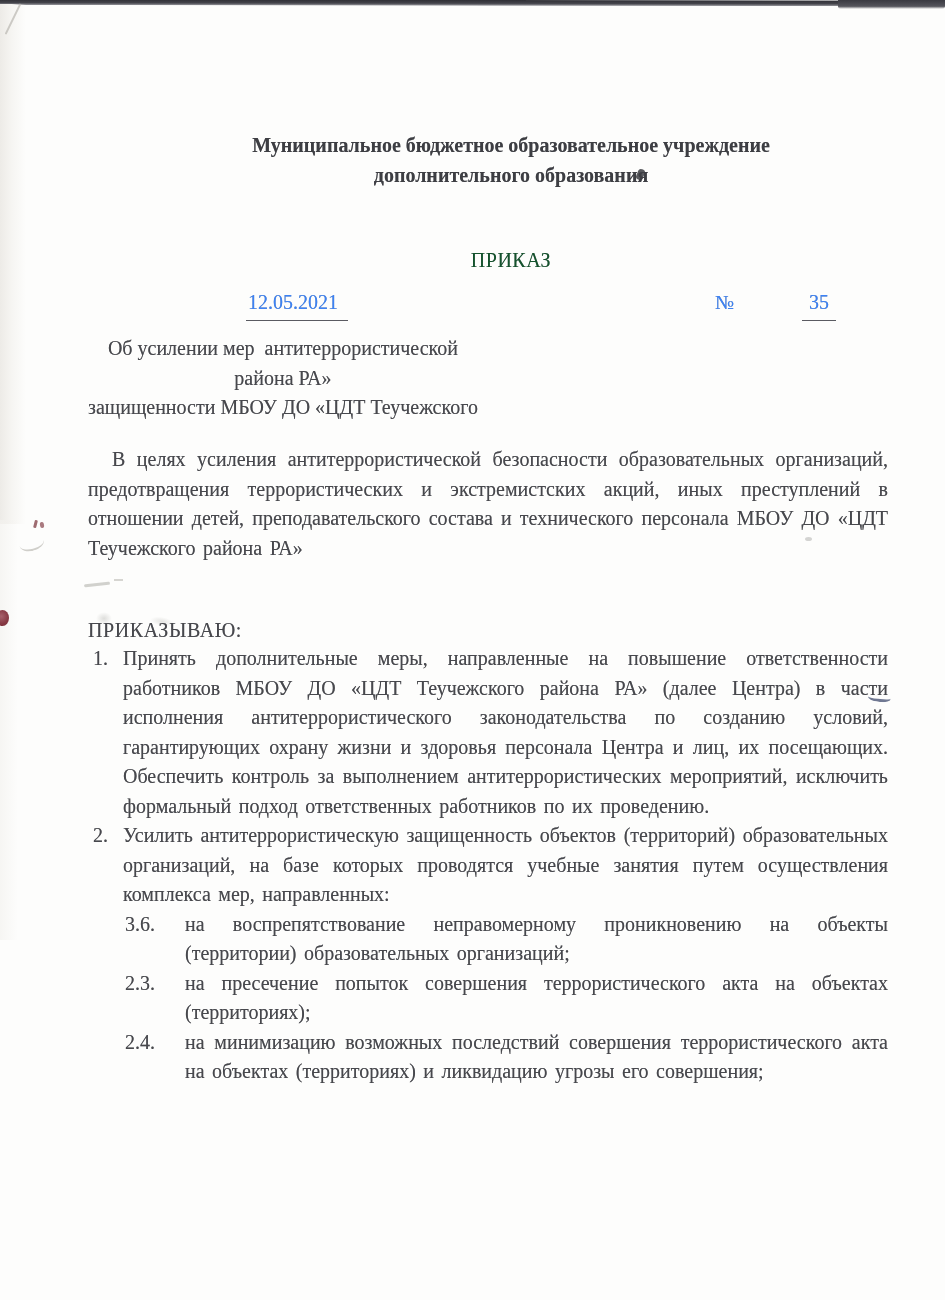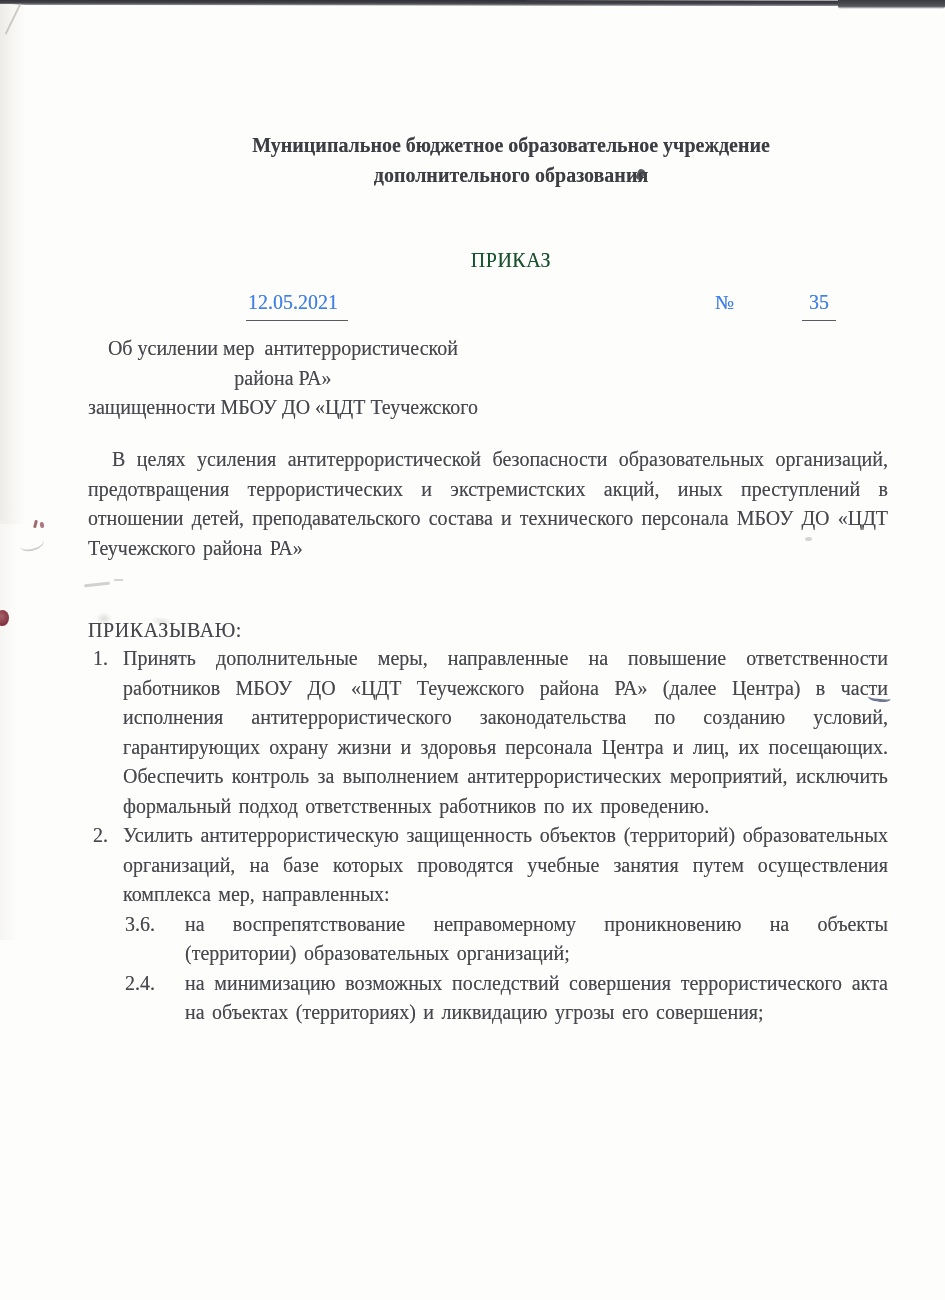--- a/index.html
+++ b/index.html
@@ -130,20 +130,24 @@
         <span class="inum">2.</span>
         <span class="itext jtext">Усилить антитеррористическую защищенность объектов (территорий) образовательных организаций, на базе которых проводятся учебные занятия путем осуществления комплекса мер, направленных:</span>
       </div>
 
       <div class="item sub">
         <span class="inum">3.6.</span>
         <span class="itext jtext">на воспрепятствование неправомерному проникновению на объекты (территории) образовательных организаций;</span>
       </div>
 
 
+      <div class="item sub">
+        <span class="inum">2.3.</span>
+        <span class="itext jtext">на пресечение попыток совершения террористического акта на объектах (территориях);</span>
+      </div>
 
       <div class="item sub">
         <span class="inum">2.4.</span>
         <span class="itext jtext">на минимизацию возможных последствий совершения террористического акта на объектах (территориях) и ликвидацию угрозы его совершения;</span>
       </div>
 
     </div>
   </div>
 </div>
 

